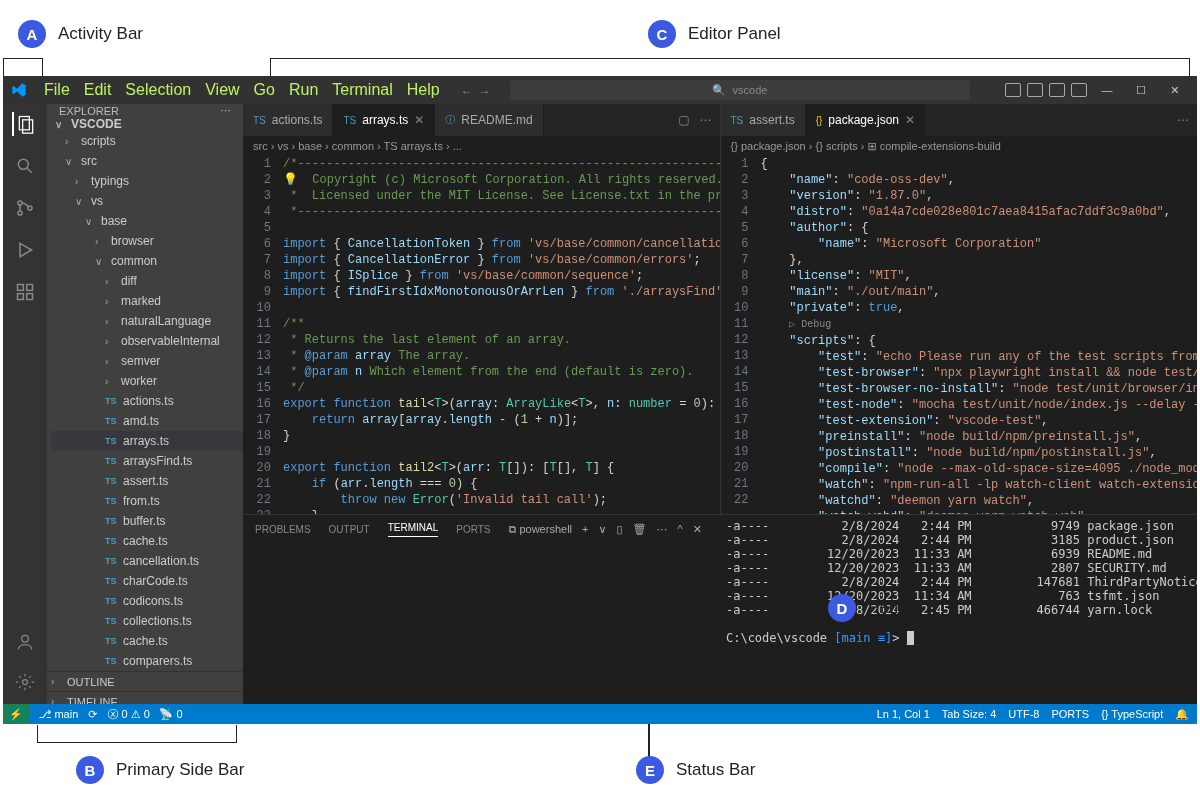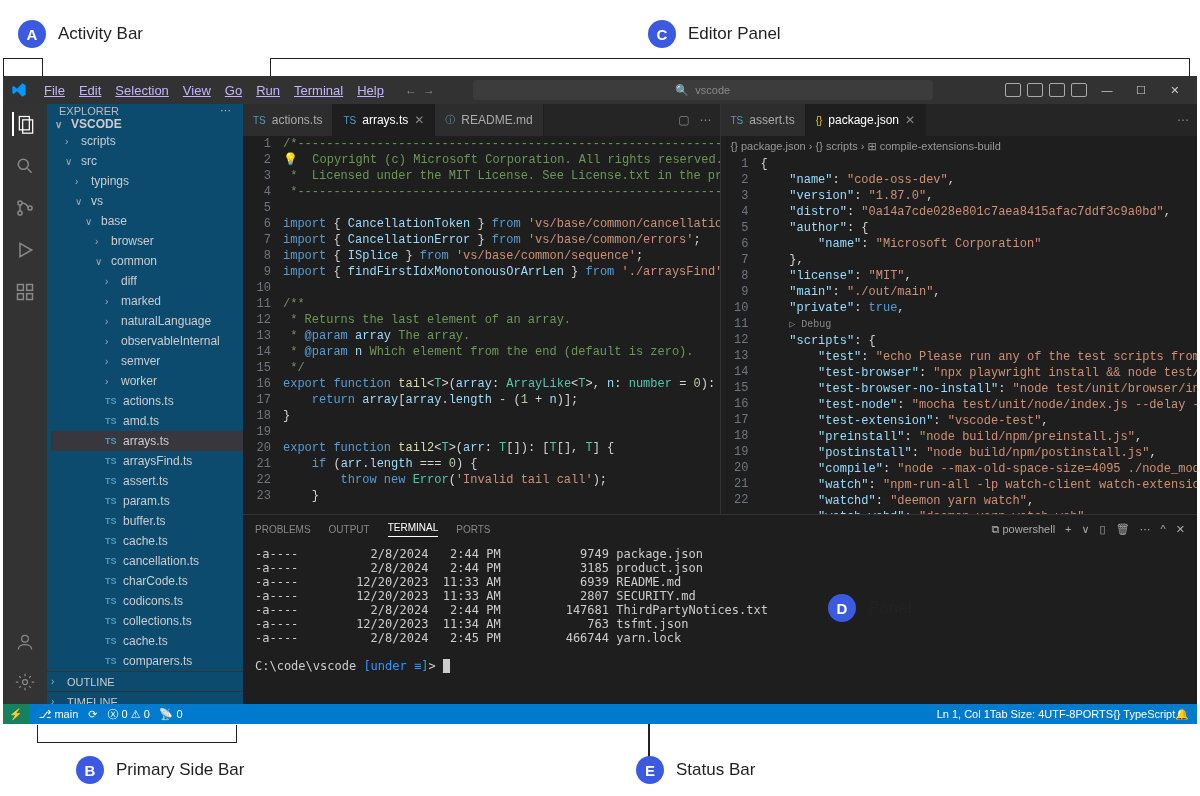--- a/index.html
+++ b/index.html
@@ -9,34 +9,34 @@
 .annotation-text { font-size: 17px; color: #222; }
 .bracket { position: absolute; border: 1.5px solid #222; z-index: 99; }
 .bracket-top-a { top: 58px; left: 3px; width: 40px; height: 18px; border-bottom: none; }
 .bracket-top-c { top: 58px; left: 270px; width: 920px; height: 18px; border-bottom: none; }
 .bracket-bot-b { top: 725px; left: 37px; width: 200px; height: 18px; border-top: none; }
 .bracket-line-e { position: absolute; top: 724px; left: 648px; width: 2px; height: 36px; background: #222; z-index: 99; }
 
 .vscode { position: absolute; top: 76px; left: 3px; width: 1194px; height: 648px; background: #1e1e1e; color: #ccc; font-size: 12px; display: flex; flex-direction: column; }
 .titlebar { height: 28px; background: #323233; display: flex; align-items: center; padding: 0 8px; gap: 4px; }
 .titlebar .logo { width: 16px; height: 16px; margin-right: 6px; }
-.titlebar .menu-item { padding: 0 7px; color: #c4b5fd; cursor: pointer; font-size: 13px; text-decoration: underline; }
+.titlebar .menu-item { padding: 0 7px; color: #bef264; cursor: pointer; font-size: 16px; }
 .titlebar .nav-arrows { display: flex; gap: 6px; margin-left: 10px; color: #888; }
 .titlebar .search-box { flex: 1; max-width: 460px; height: 20px; background: #3c3c3c; border-radius: 4px; margin: 0 auto; display: flex; align-items: center; justify-content: center; gap: 6px; color: #888; font-size: 11px; }
 .titlebar .right-icons { display: flex; gap: 6px; margin-left: auto; align-items: center; }
 .titlebar .layout-icon { width: 16px; height: 14px; border: 1px solid #aaa; border-radius: 2px; }
 .titlebar .win-btn { width: 28px; text-align: center; color: #ccc; font-size: 11px; }
 
 .main-area { flex: 1; display: flex; overflow: hidden; }
 .activity-bar { width: 44px; background: #333; display: flex; flex-direction: column; align-items: center; padding-top: 8px; gap: 18px; }
 .activity-bar .ab-icon { width: 24px; height: 24px; color: #888; display: flex; align-items: center; justify-content: center; }
 .activity-bar .ab-icon.active { color: #fff; border-left: 2px solid #fff; margin-left: -2px; padding-left: 2px; }
 .activity-bar .ab-bottom { margin-top: auto; margin-bottom: 10px; display: flex; flex-direction: column; gap: 16px; align-items: center; }
 
-.sidebar { width: 196px; background: #0c4a6e; display: flex; flex-direction: column; overflow: hidden; }
+.sidebar { width: 196px; background: #404040; display: flex; flex-direction: column; overflow: hidden; }
 .sidebar-header { height: 30px; display: flex; align-items: center; justify-content: space-between; padding: 0 12px; font-size: 11px; color: #bbb; }
 .sidebar-section { padding-left: 4px; font-size: 12px; }
 .tree-row { display: flex; align-items: center; height: 20px; padding-left: 8px; gap: 4px; color: #ccc; cursor: pointer; white-space: nowrap; }
 .tree-row.selected { background: #37373d; }
 .tree-row .chev { width: 12px; color: #aaa; font-size: 10px; }
 .tree-row .ts-badge { color: #519aba; font-size: 9px; font-weight: 600; width: 14px; }
 .sidebar-bottom { margin-top: auto; }
 .sidebar-bottom .tree-row { border-top: 1px solid #333; padding-left: 4px; font-size: 11px; }
 
 .editor-area { flex: 1; display: flex; flex-direction: column; overflow: hidden; }
@@ -55,31 +55,31 @@
 .tok-comment { color: #6a9955; }
 .tok-key { color: #569cd6; }
 .tok-str { color: #ce9178; }
 .tok-fn { color: #dcdcaa; }
 .tok-type { color: #4ec9b0; }
 .tok-num { color: #b5cea8; }
 .tok-prop { color: #9cdcfe; }
 .bulb { color: #ffcc00; }
 .debug-hint { color: #888; font-size: 10px; }
 
-.panel { height: 190px; border-top: 1px solid #333; background: #1e1e1e; display: flex; flex-direction: column; }
+.panel { height: 190px; border-top: 1px solid #333; background: #1e1e1e; display: flex; }
 .panel-tabs { height: 28px; display: flex; align-items: center; padding: 0 12px; gap: 18px; font-size: 10px; color: #888; }
 .panel-tabs .ptab.active { color: #fff; border-bottom: 1px solid #fff; padding-bottom: 3px; }
 .panel-tabs .ptab-actions { margin-left: auto; display: flex; gap: 10px; align-items: center; color: #aaa; font-size: 11px; }
 .terminal-body { flex: 1; font-family: Consolas, monospace; font-size: 12px; line-height: 14px; padding: 4px 12px; color: #ccc; white-space: pre; overflow: hidden; }
 .terminal-prompt { color: #ccc; }
 .terminal-prompt .branch { color: #3794ff; }
 
 .statusbar { height: 20px; background: #007acc; color: #fff; display: flex; align-items: center; font-size: 11px; padding: 0 8px; gap: 10px; }
 .statusbar .remote { background: #16825d; height: 20px; margin: 0 0 0 -8px; padding: 0 6px; display: flex; align-items: center; }
-.statusbar .sb-right { margin-left: auto; display: flex; }
+.statusbar .sb-right { margin-left: auto; display: flex; gap: 12px; }
 svg { display: block; }
 </style>
 </head>
 <body>
 
 <div class="annotation" style="top:20px; left:18px;">
   <div class="annotation-badge">A</div>
   <div class="annotation-text">Activity Bar</div>
 </div>
 <div class="annotation" style="top:20px; left:648px;">
@@ -260,21 +260,21 @@
           <div class="tree-row" style="padding-left: 54px;">
             <span class="ts-badge">TS</span>
             <span>arraysFind.ts</span>
           </div>
           <div class="tree-row" style="padding-left: 54px;">
             <span class="ts-badge">TS</span>
             <span>assert.ts</span>
           </div>
           <div class="tree-row" style="padding-left: 54px;">
             <span class="ts-badge">TS</span>
-            <span>param.ts</span>
+            <span>from.ts</span>
           </div>
           <div class="tree-row" style="padding-left: 54px;">
             <span class="ts-badge">TS</span>
             <span>buffer.ts</span>
           </div>
           <div class="tree-row" style="padding-left: 54px;">
             <span class="ts-badge">TS</span>
             <span>cache.ts</span>
           </div>
           <div class="tree-row" style="padding-left: 54px;">
@@ -330,20 +330,21 @@
               </div>
               <div class="tab">
                 <span style="color:#519aba;font-size:10px;">ⓘ</span>
                 <span>README.md</span>
               </div>
               <div class="tab-actions">
                 <span>▢</span>
                 <span>⋯</span>
               </div>
             </div>
+          <div class="breadcrumb">src › vs › base › common › TS arrays.ts › ...</div>
           <div class="code-area">
             <div class="gutter" id="gutter-left">
                 <div>1</div>
                 <div>2</div>
                 <div>3</div>
                 <div>4</div>
                 <div>5</div>
                 <div>6</div>
                 <div>7</div>
                 <div>8</div>
@@ -432,21 +433,21 @@
             </div>
           </div>
         <div class="terminal-body" id="terminal-body">-a----          2/8/2024   2:44 PM           9749 package.json
 -a----          2/8/2024   2:44 PM           3185 product.json
 -a----        12/20/2023  11:33 AM           6939 README.md
 -a----        12/20/2023  11:33 AM           2807 SECURITY.md
 -a----          2/8/2024   2:44 PM         147681 ThirdPartyNotices.txt
 -a----        12/20/2023  11:34 AM            763 tsfmt.json
 -a----          2/8/2024   2:45 PM         466744 yarn.lock
 
-<span class="terminal-prompt">C:\code\vscode <span class="branch">[under ≡]</span>&gt; <span style="background:#ccc;color:#ccc;">_</span></span></div>
+<span class="terminal-prompt">C:\code\vscode <span class="branch">[main ≡]</span>&gt; <span style="background:#ccc;color:#ccc;">_</span></span></div>
       </div>
     </div>
   </div>
 
   <div class="statusbar">
     <div class="remote">⚡</div>
     <span>⎇ <span>main</span></span>
     <span>⟳</span>
     <span>ⓧ <span>0</span> ⚠ <span>0</span></span>
     <span>📡 <span>0</span></span>

